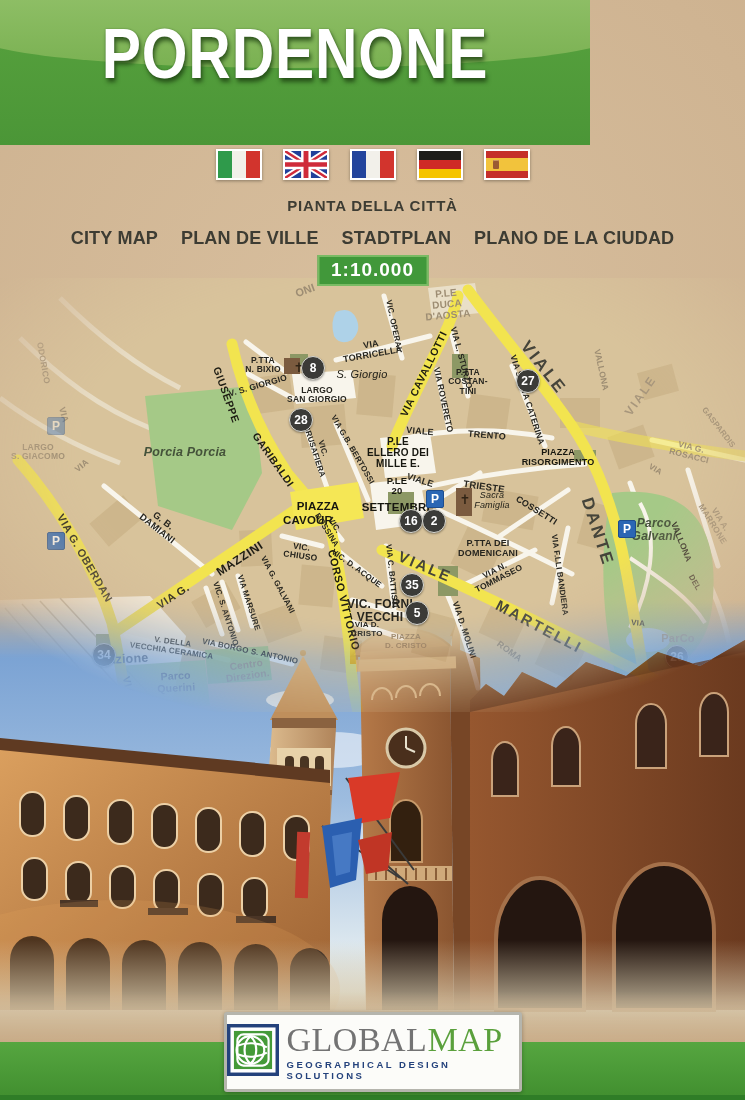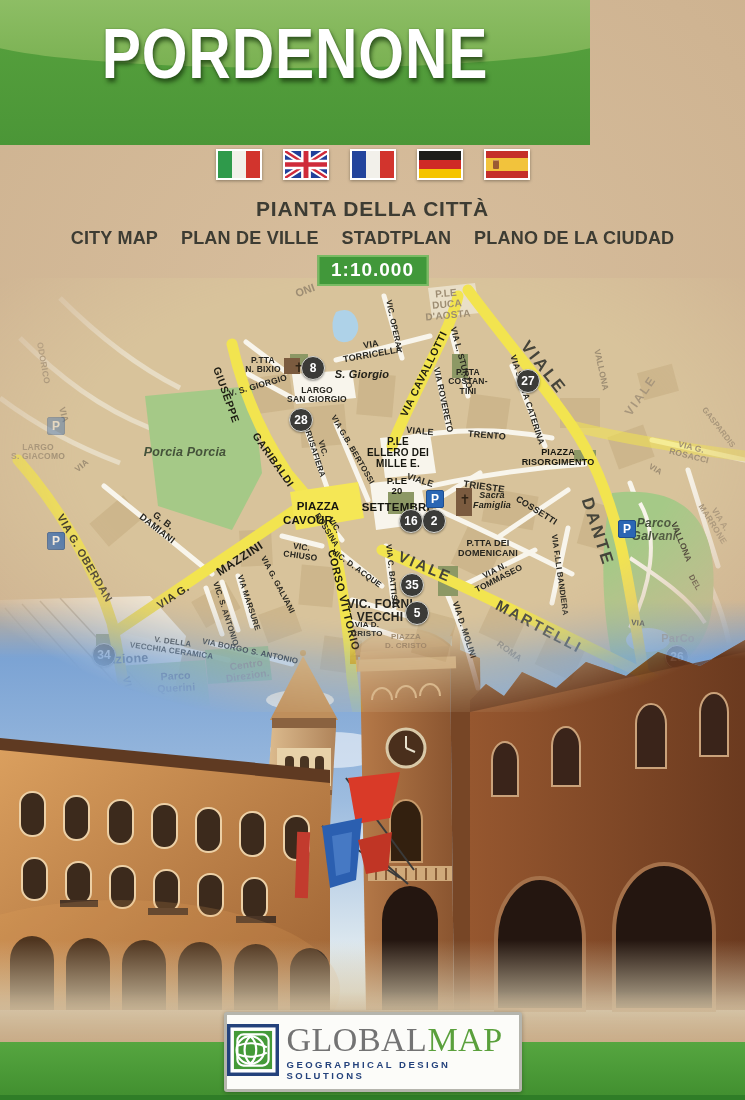--- a/index.html
+++ b/index.html
@@ -23,21 +23,21 @@
         position:relative;overflow:hidden;background:#fff;}
   .flag-it{background:linear-gradient(90deg,#2f9a4b 0 33.3%,#f2f0ea 33.3% 66.6%,#d2342d 66.6% 100%);}
   .flag-fr{background:linear-gradient(90deg,#23449c 0 33.3%,#f2f0ea 33.3% 66.6%,#d2342d 66.6% 100%);}
   .flag-de{background:linear-gradient(180deg,#1d1d1b 0 33.3%,#cf2b26 33.3% 66.6%,#f5c400 66.6% 100%);}
   .flag-es{background:linear-gradient(180deg,#c52f2a 0 26%,#f2c33c 26% 74%,#c52f2a 74% 100%);}
   .flag-es .emblem{position:absolute;left:7px;top:9px;width:6px;height:9px;background:#9a5a33;
         border-radius:1px;box-shadow:inset 0 1px 0 #c9935f;}
   .flag svg{display:block;width:42px;height:27px;}
   
   .subtitle{position:absolute;left:0;top:197px;width:100%;text-align:center;z-index:30;
-            font-size:21px;font-weight:800;color:#3d3c33;letter-spacing:.8px;}
+            font-size:15px;font-weight:800;color:#3d3c33;letter-spacing:.8px;}
   .languages{position:absolute;left:0;top:227px;width:100%;display:flex;gap:24px;
              justify-content:center;z-index:30;transform:scaleX(.95);}
   .languages span{font-size:19px;font-weight:800;color:#3d3c33;letter-spacing:.2px;}
   .scale-badge{position:absolute;left:50%;top:255px;transform:translateX(-50%);z-index:30;
                background:#41983a;border:2px solid #79bb64;color:#fff;font-size:19px;
                font-weight:800;letter-spacing:1px;padding:2px 12px 3px;}
   
   .photo{position:absolute;left:0;top:600px;width:745px;height:445px;z-index:5;
          -webkit-mask-image:linear-gradient(180deg,rgba(0,0,0,0) 0%,#000 13%,#000 88%,rgba(0,0,0,0) 99%);
          mask-image:linear-gradient(180deg,rgba(0,0,0,0) 0%,#000 13%,#000 88%,rgba(0,0,0,0) 99%);}
@@ -48,21 +48,21 @@
   .map svg{position:absolute;left:0;top:0;}
   #map-labels{position:absolute;left:0;top:0;width:745px;height:434px;}
   .mlabel{position:absolute;font-weight:700;color:#26251f;text-align:center;line-height:1.1;
           white-space:pre-line;letter-spacing:.2px;}
   .road{font-weight:800;color:#1c1b12;letter-spacing:.6px;}
   .bigroad{font-weight:800;color:#45443а;}
   .bigroad{font-weight:800;color:#45443a;letter-spacing:2.5px;}
   .fadedbig{font-weight:800;color:#a7967c;letter-spacing:2px;}
   .place{font-weight:800;color:#16160f;}
   .street{color:#26251f;}
-  .poi{font-style:italic;font-weight:700;color:#23221a;}
+  .poi{font-style:italic;font-weight:400;color:#23221a;}
   .park{font-style:italic;font-weight:800;color:#44523a;}
   .gray{font-weight:800;color:#50525c;}
   .faded{color:#9d8d73;font-weight:800;}
   .cross{color:#2f2315;font-weight:400;}
   .badge{position:absolute;width:22px;height:22px;transform:translate(-50%,-50%);
          background:#3b3b38;border:1.5px solid #d9d9d2;border-radius:50%;color:#fff;
          font-size:12px;font-weight:800;display:flex;align-items:center;justify-content:center;
          box-shadow:0 1px 2px rgba(0,0,0,.35);}
   .pbadge{position:absolute;width:16px;height:16px;transform:translate(-50%,-50%);
           background:#2a66b4;border:1px solid #1d4d8e;border-radius:2px;color:#fff;

